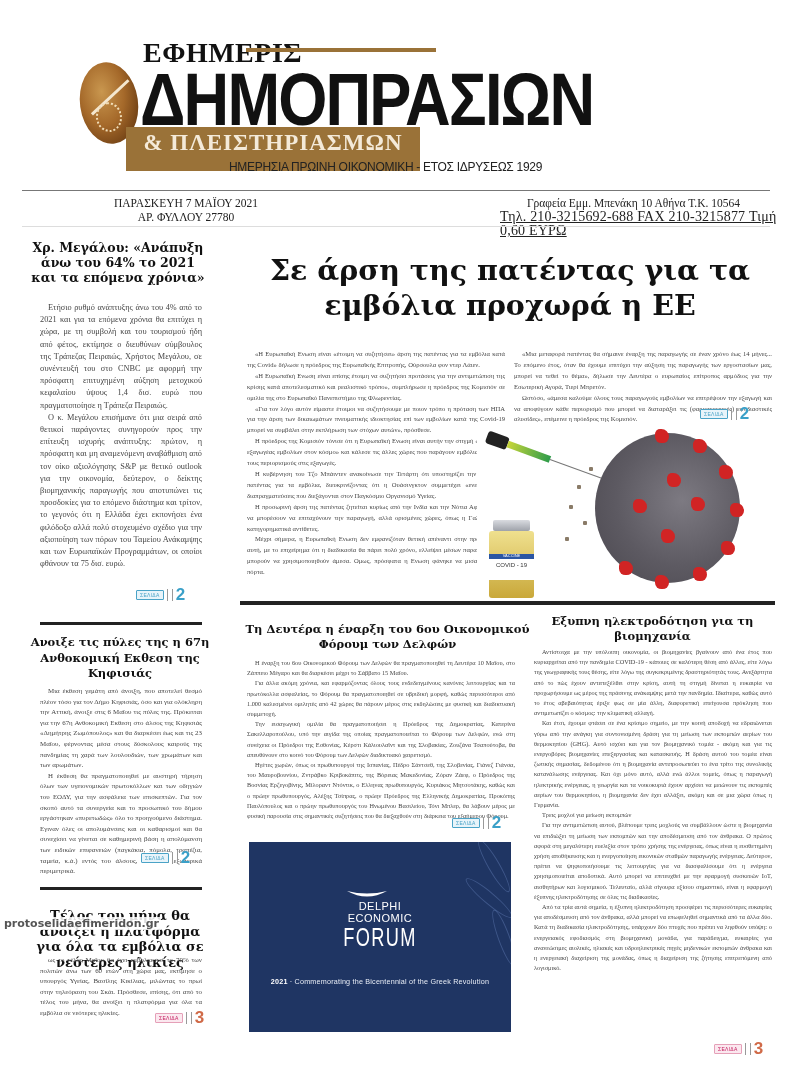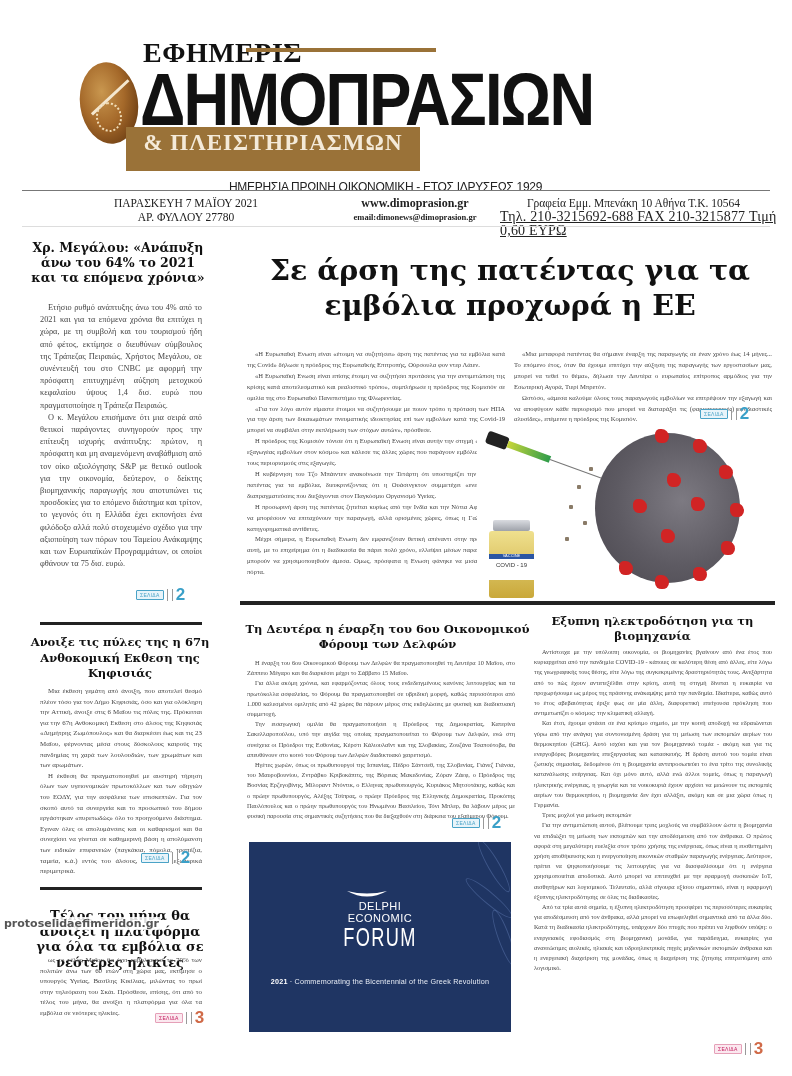--- a/index.html
+++ b/index.html
@@ -13,21 +13,21 @@
           transform: rotate(-8deg); }
   .coin .stripe { position: absolute; left: 6px; top: 34px; width: 50px; height: 3px; background: #f4e7cf; transform: rotate(-35deg); }
   .coin .face { position: absolute; left: 14px; top: 40px; width: 26px; height: 30px; border-radius: 50%; border: 2px dotted #f0dcb6; }
   .m-efimeris { position: absolute; left: 143px; top: 37px; font-family: "Liberation Serif", serif; font-weight: bold; font-size: 28px; letter-spacing: 0.5px; color: #111; }
   .m-rule-top { position: absolute; left: 246px; top: 48px; width: 190px; height: 4px; background: #9a7238; }
   .m-main { position: absolute; left: 140px; top: 62px; font-family: "Liberation Sans", sans-serif; font-weight: bold; font-size: 68px; letter-spacing: -2px;
             color: #111; transform: scaleX(0.93) scaleY(1.08); transform-origin: left top; line-height: 1; }
   .m-bar { position: absolute; left: 126px; top: 127px; width: 294px; height: 44px; background: #9a7238; }
   .m-bar span { display: block; text-align: center; font-family: "Liberation Serif", serif; font-weight: bold; font-size: 23px; color: #f4ead9; line-height: 32px; letter-spacing: 1px; }
   .m-rule-bot { position: absolute; left: 142px; top: 168px; width: 82px; height: 3px; background: #9a7238; }
-  .m-tagline { position: absolute; left: 229px; top: 180px; font-family: "Liberation Sans", sans-serif; font-size: 12px; color: #222; letter-spacing: -0.3px; }
+  .m-tagline { position: absolute; left: 229px; top: 160px; font-family: "Liberation Sans", sans-serif; font-size: 12px; color: #222; letter-spacing: -0.3px; }
   .m-hr { position: absolute; left: 22px; top: 190px; width: 748px; height: 1px; background: #777; }
   .m-date { position: absolute; left: 78px; top: 196px; font-family: "Liberation Serif", serif; font-size: 11.5px; line-height: 14px; text-align: center; width: 160px; color: #222; margin-left: 28px; }
   .m-web { position: absolute; left: 330px; top: 196px; font-family: "Liberation Serif", serif; text-align: center; width: 170px; line-height: 14px; color: #222; }
   .m-web .w1 { font-size: 12px; font-weight: bold; display: block; }
   .m-web .w2 { font-size: 8.5px; font-weight: bold; display: block; }
   .m-addr { position: absolute; left: 500px; top: 196px; font-family: "Liberation Serif", serif; color: #222; line-height: 14px; }
   .m-addr .a1 { font-size: 11.5px; display: block; text-align: right; width: 240px; }
   .m-addr .a2 { font-size: 14px; display: block; letter-spacing: 0.2px; text-decoration: underline; }
   .m-sub-hr { position: absolute; left: 22px; top: 226px; width: 748px; height: 1px; background: #ddd; }
 
@@ -108,24 +108,20 @@
   <div class="m-bar">
     <span>&amp; ΠΛΕΙΣΤΗΡΙΑΣΜΩΝ</span>
   </div>
   <div class="m-rule-bot"></div>
   <div class="m-tagline">ΗΜΕΡΗΣΙΑ ΠΡΩΙΝΗ ΟΙΚΟΝΟΜΙΚΗ  -  ΕΤΟΣ ΙΔΡΥΣΕΩΣ 1929</div>
   <div class="m-hr"></div>
   <div class="m-date">
     <div>ΠΑΡΑΣΚΕΥΗ 7 ΜΑΪΟΥ  2021</div>
     <div>ΑΡ. ΦΥΛΛΟΥ  27780</div>
   </div>
-  <div class="m-web">
-    <span class="w1">www.dimoprasion.gr</span>
-    <span class="w2">email:dimonews@dimoprasion.gr</span>
-  </div>
   <div class="m-addr">
     <span class="a1">Γραφεία Εμμ. Μπενάκη 10 Αθήνα Τ.Κ. 10564</span>
     <span class="a2">Τηλ.  210-3215692-688  FAX  210-3215877  Τιμή  0,60  ΕΥΡΩ</span>
   </div>
   <div class="m-sub-hr"></div>
 </header>
 
 <article>
   <h2 id="art1-title" class="headline">Χρ. Μεγάλου: «Ανάπυξη άνω του 64% το 2021 και τα επόμενα χρόνια»</h2>
   <div id="art1-body" class="body-text">

